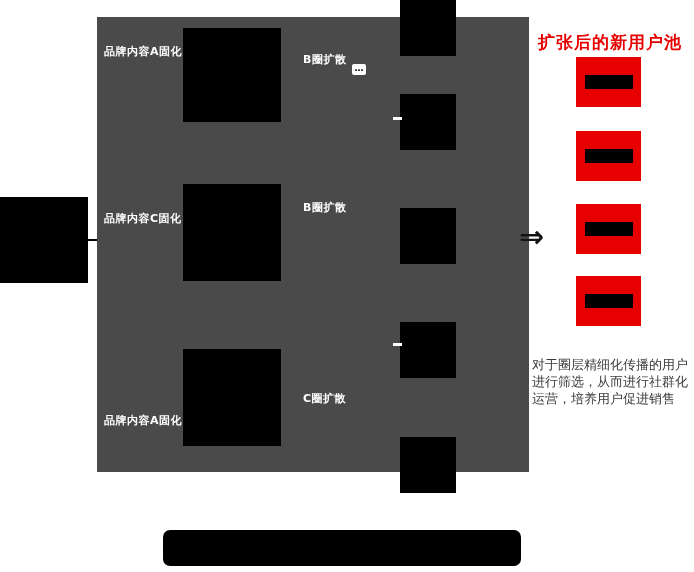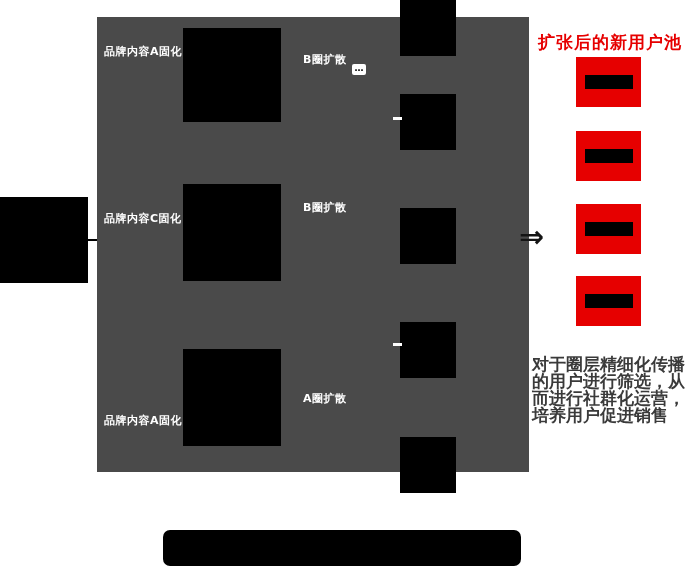--- a/index.html
+++ b/index.html
@@ -9,21 +9,21 @@
   .black-box{background:#000000;}
   .gray-panel{background:#4a4a4a;}
   .src-label,.spread-label{color:#ffffff;font-size:11px;line-height:14px;white-space:nowrap;letter-spacing:0.5px;}
   .mini-callout{background:#ffffff;border-radius:2px;color:#000000;font-size:9px;line-height:9px;text-align:center;}
   .dash{background:#ffffff;}
   .connector{background:#000000;}
   .arrow{color:#141414;font-size:30px;line-height:34px;font-weight:bold;}
   .pool-title{color:#e60000;font-size:17px;font-weight:bold;letter-spacing:1px;white-space:nowrap;}
   .red-box{background:#e60000;}
   .black-bar{position:absolute;left:50%;top:50%;transform:translate(-50%,-50%);width:48px;height:14px;background:#000000;}
-  .note{color:#3a3a3a;font-size:17px;font-weight:bold;line-height:17px;}
+  .note{color:#3a3a3a;font-size:13px;font-weight:normal;line-height:17px;}
   .bottom-bar{background:#000000;border-radius:7px;}
 </style>
 </head>
 <body>
 
 <div class="stage">
 
   <div class="abs black-box" style="left:0px;top:197px;width:88px;height:86px;"></div>
   <div class="abs connector" style="left:88px;top:239px;width:9px;height:2px;"></div>
 
@@ -32,21 +32,21 @@
     <div class="abs src-label" style="left:7px;top:28px;">品牌内容A固化</div>
     <div class="abs black-box" style="left:86px;top:11px;width:98px;height:94px;"></div>
     <div class="abs spread-label" style="left:206px;top:36px;">B圈扩散</div>
 
     <div class="abs src-label" style="left:7px;top:195px;">品牌内容C固化</div>
     <div class="abs black-box" style="left:86px;top:167px;width:98px;height:97px;"></div>
     <div class="abs spread-label" style="left:206px;top:184px;">B圈扩散</div>
 
     <div class="abs src-label" style="left:7px;top:397px;">品牌内容A固化</div>
     <div class="abs black-box" style="left:86px;top:332px;width:98px;height:97px;"></div>
-    <div class="abs spread-label" style="left:206px;top:375px;">A圈扩散</div>
+    <div class="abs spread-label" style="left:206px;top:375px;">C圈扩散</div>
 
     <div class="abs mini-callout" style="left:255px;top:47px;width:14px;height:11px;">…</div>
   </div>
 
   <div class="abs black-box" style="left:400px;top:0px;width:56px;height:56px;"></div>
   <div class="abs black-box" style="left:400px;top:94px;width:56px;height:56px;"></div>
   <div class="abs black-box" style="left:400px;top:208px;width:56px;height:56px;"></div>
   <div class="abs black-box" style="left:400px;top:322px;width:56px;height:56px;"></div>
   <div class="abs black-box" style="left:400px;top:437px;width:56px;height:56px;"></div>
 

